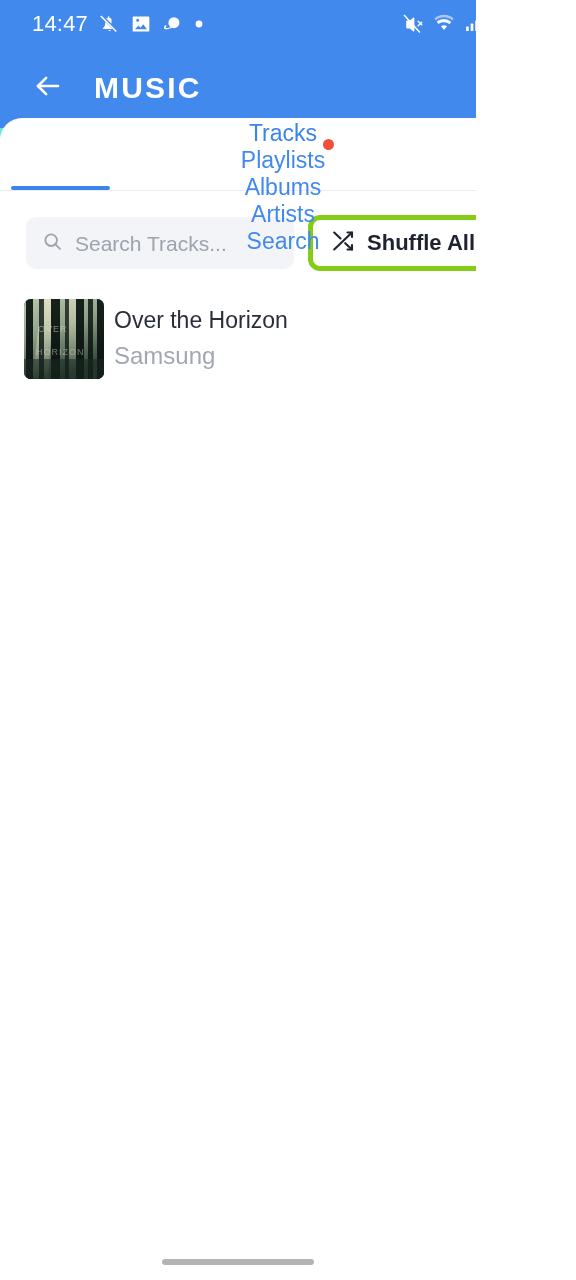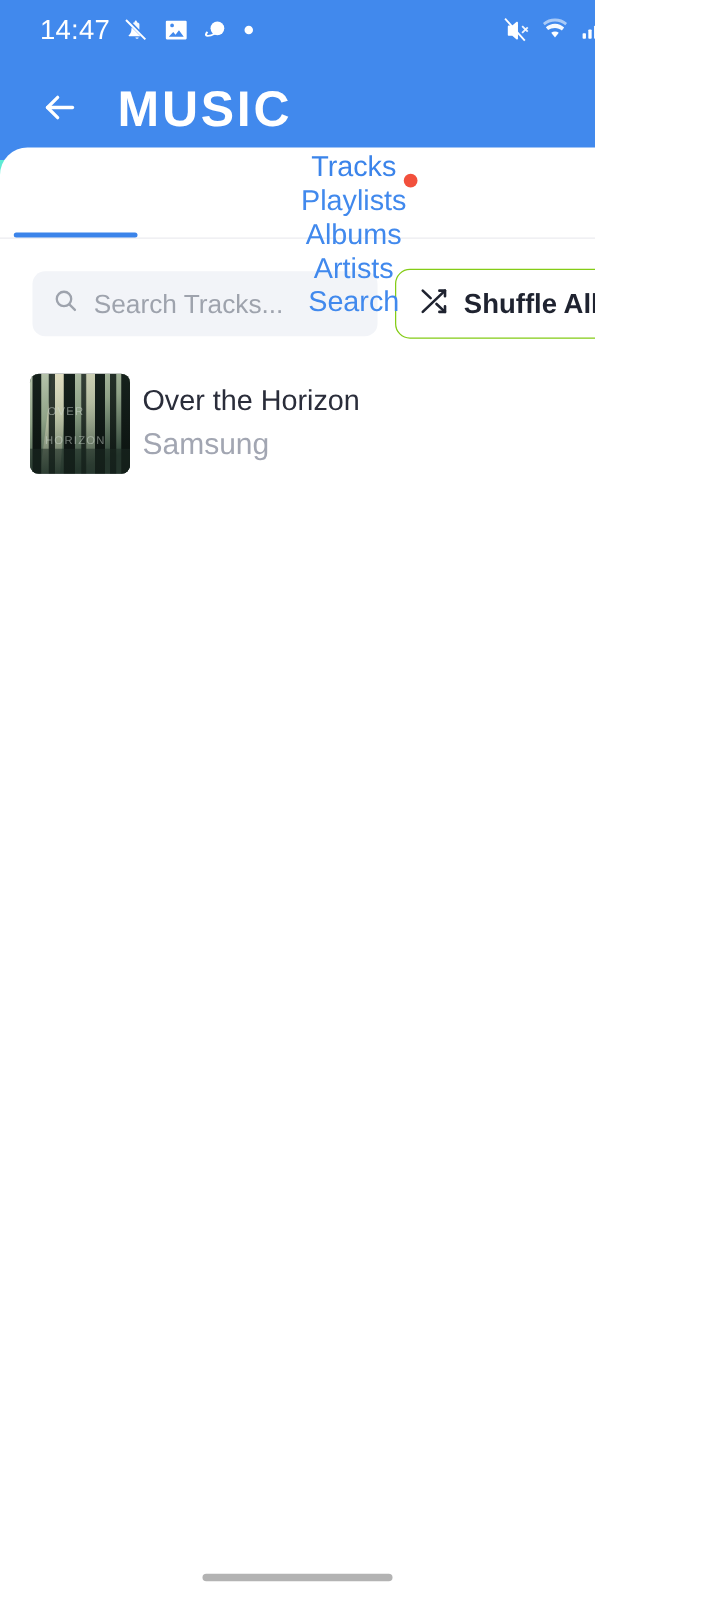--- a/index.html
+++ b/index.html
@@ -83,21 +83,21 @@
   .back-btn {
     width: 44px;
     height: 44px;
     display: flex;
     align-items: center;
     justify-content: center;
     cursor: pointer;
   }
   .app-title {
     color: #ffffff;
-    font-size: 40px;
+    font-size: 30px;
     font-weight: 700;
     letter-spacing: 2.2px;
     margin-left: 24px;
     line-height: 1;
   }
 
   
   .sheet {
     position: absolute;
     top: 118px; left: 0;
@@ -178,21 +178,21 @@
     font-size: 21px;
     font-weight: 400;
     line-height: 1;
     white-space: nowrap;
     overflow: hidden;
   }
   .shuffle-btn {
     flex: 0 0 auto;
     height: 56px;
     background: #ffffff;
-    border: 1px solid #84cc16;
+    border: 5px solid #84cc16;
     border-radius: 12px;
     display: flex;
     align-items: center;
     justify-content: center;
     gap: 12px;
     padding: 0 18px;
     cursor: pointer;
   }
   .shuffle-label {
     color: #1f2330;

